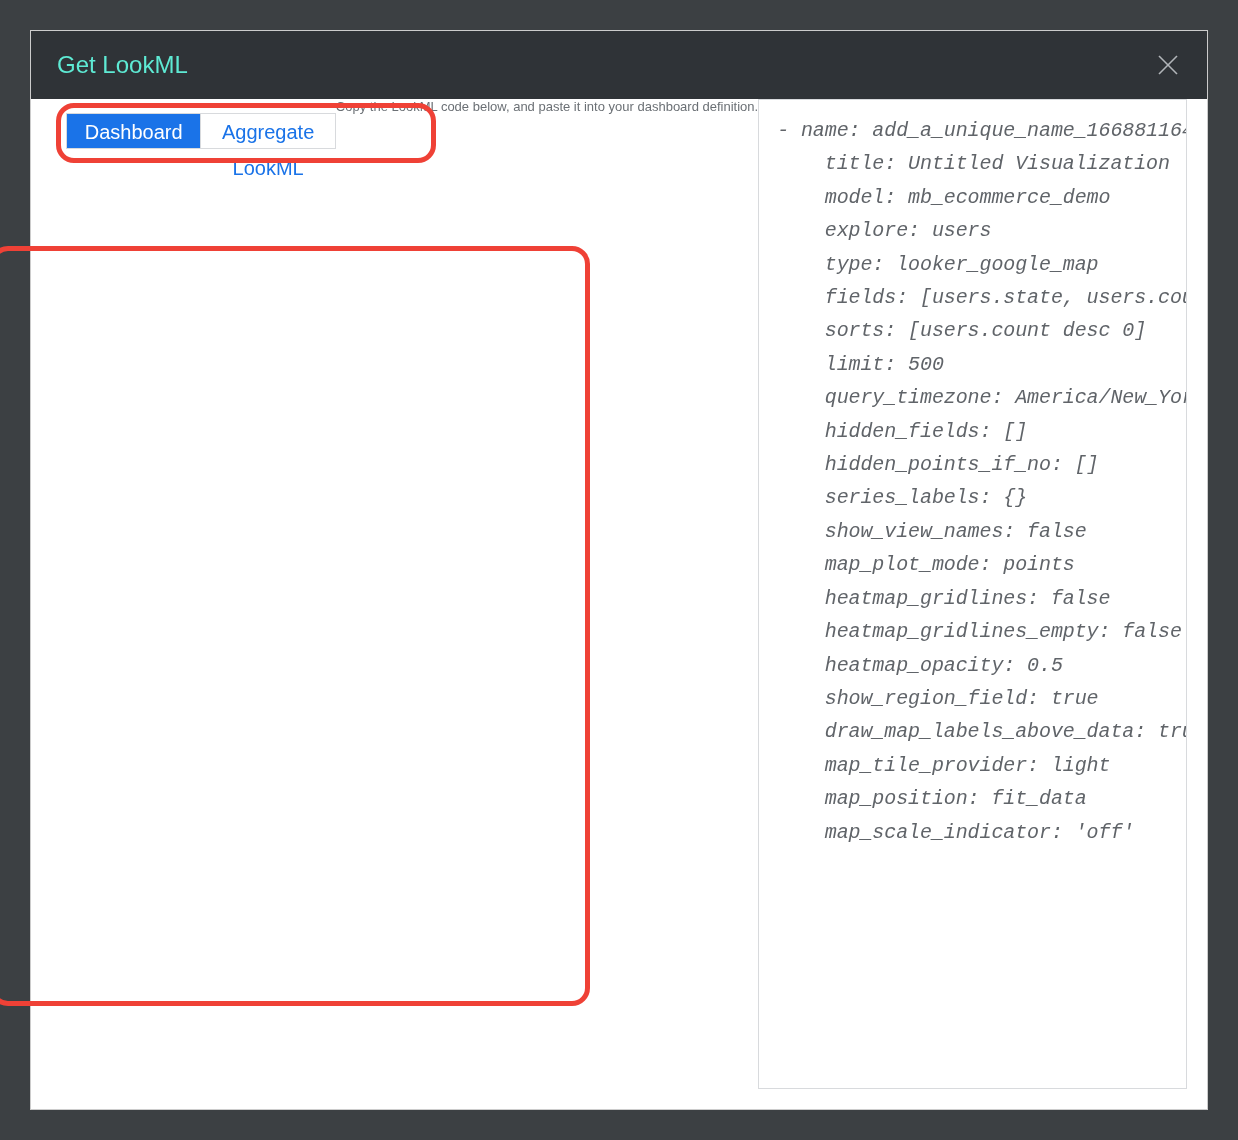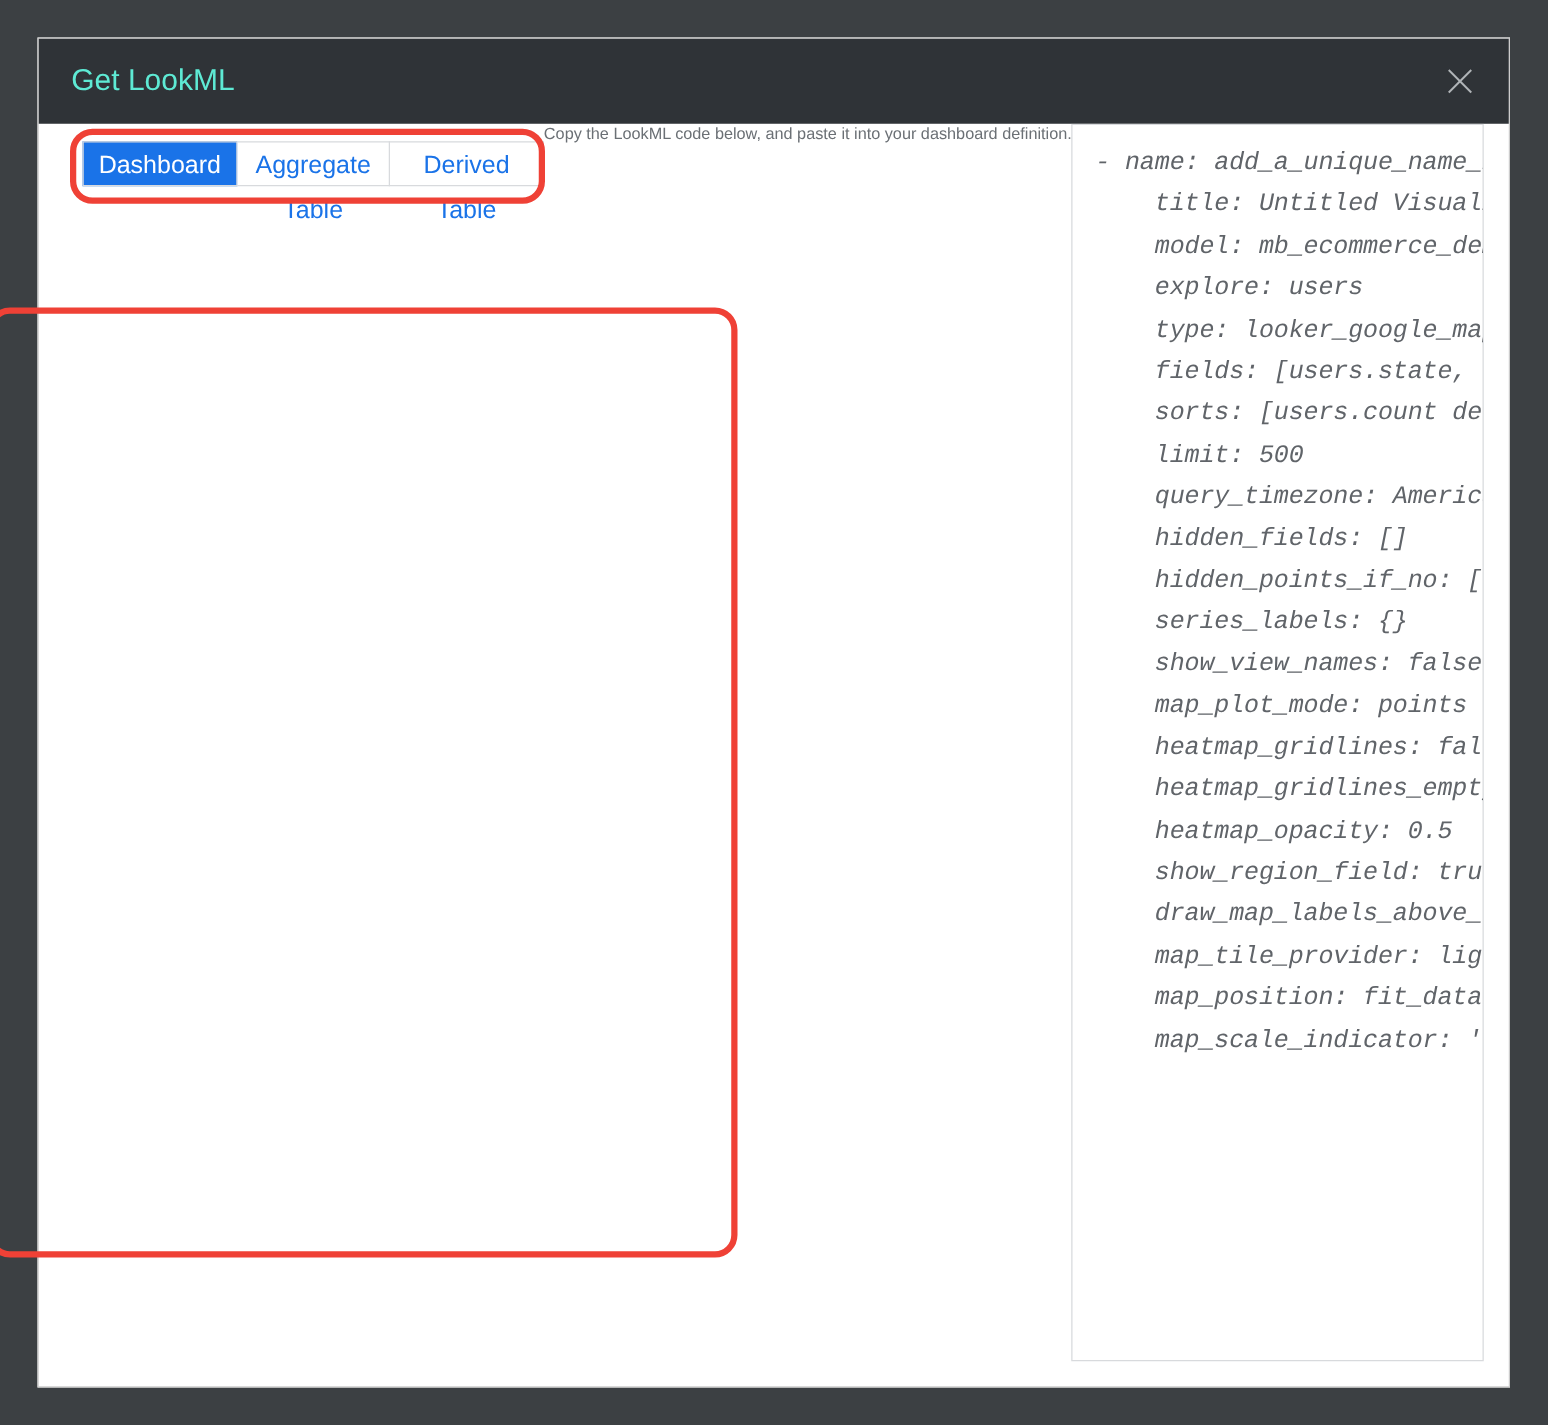--- a/index.html
+++ b/index.html
@@ -116,22 +116,21 @@
       <svg viewBox="0 0 24 24">
         <line x1="3" y1="3" x2="21" y2="21" stroke="currentColor" stroke-width="1.6"></line>
         <line x1="21" y1="3" x2="3" y2="21" stroke="currentColor" stroke-width="1.6"></line>
       </svg>
     </div>
   </div>
   <div class="modal-body">
     <div class="tabs-wrap">
       <div class="tabs">
         <div class="tab active">Dashboard</div>
-        <div class="tab">Aggregate Table</div>
-        <div class="tab">Derived Table</div>
+        <div class="tab">Aggregate LookML</div>
       </div>
       <div class="hlw h1"></div>
     </div>
     <div class="instructions">Copy the LookML code below, and paste it into your dashboard definition.</div>
     <div class="code-container">
       <pre class="code-content">- name: add_a_unique_name_1668811642
     title: Untitled Visualization
     model: mb_ecommerce_demo
     explore: users
     type: looker_google_map

